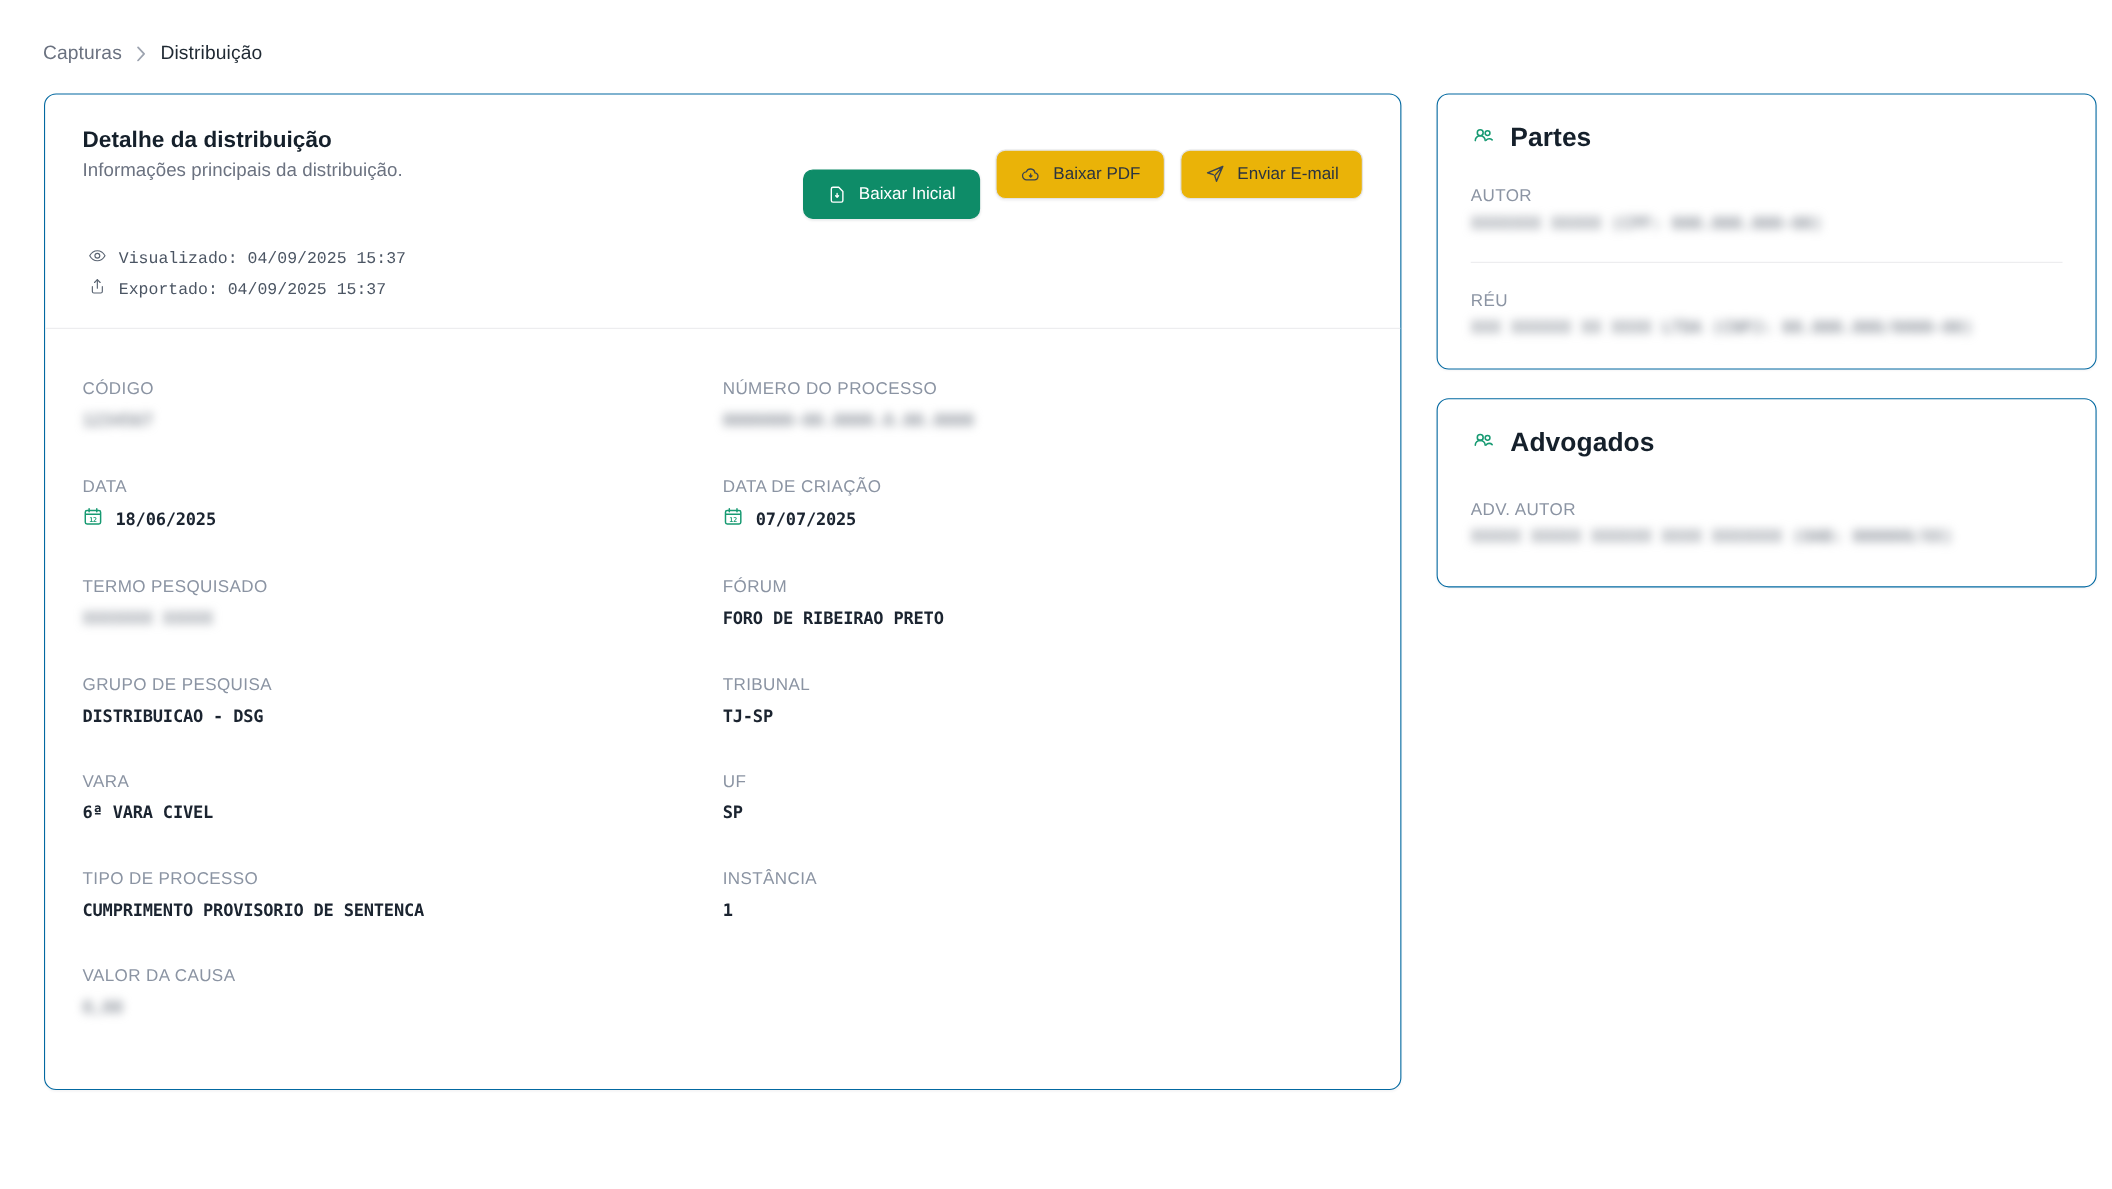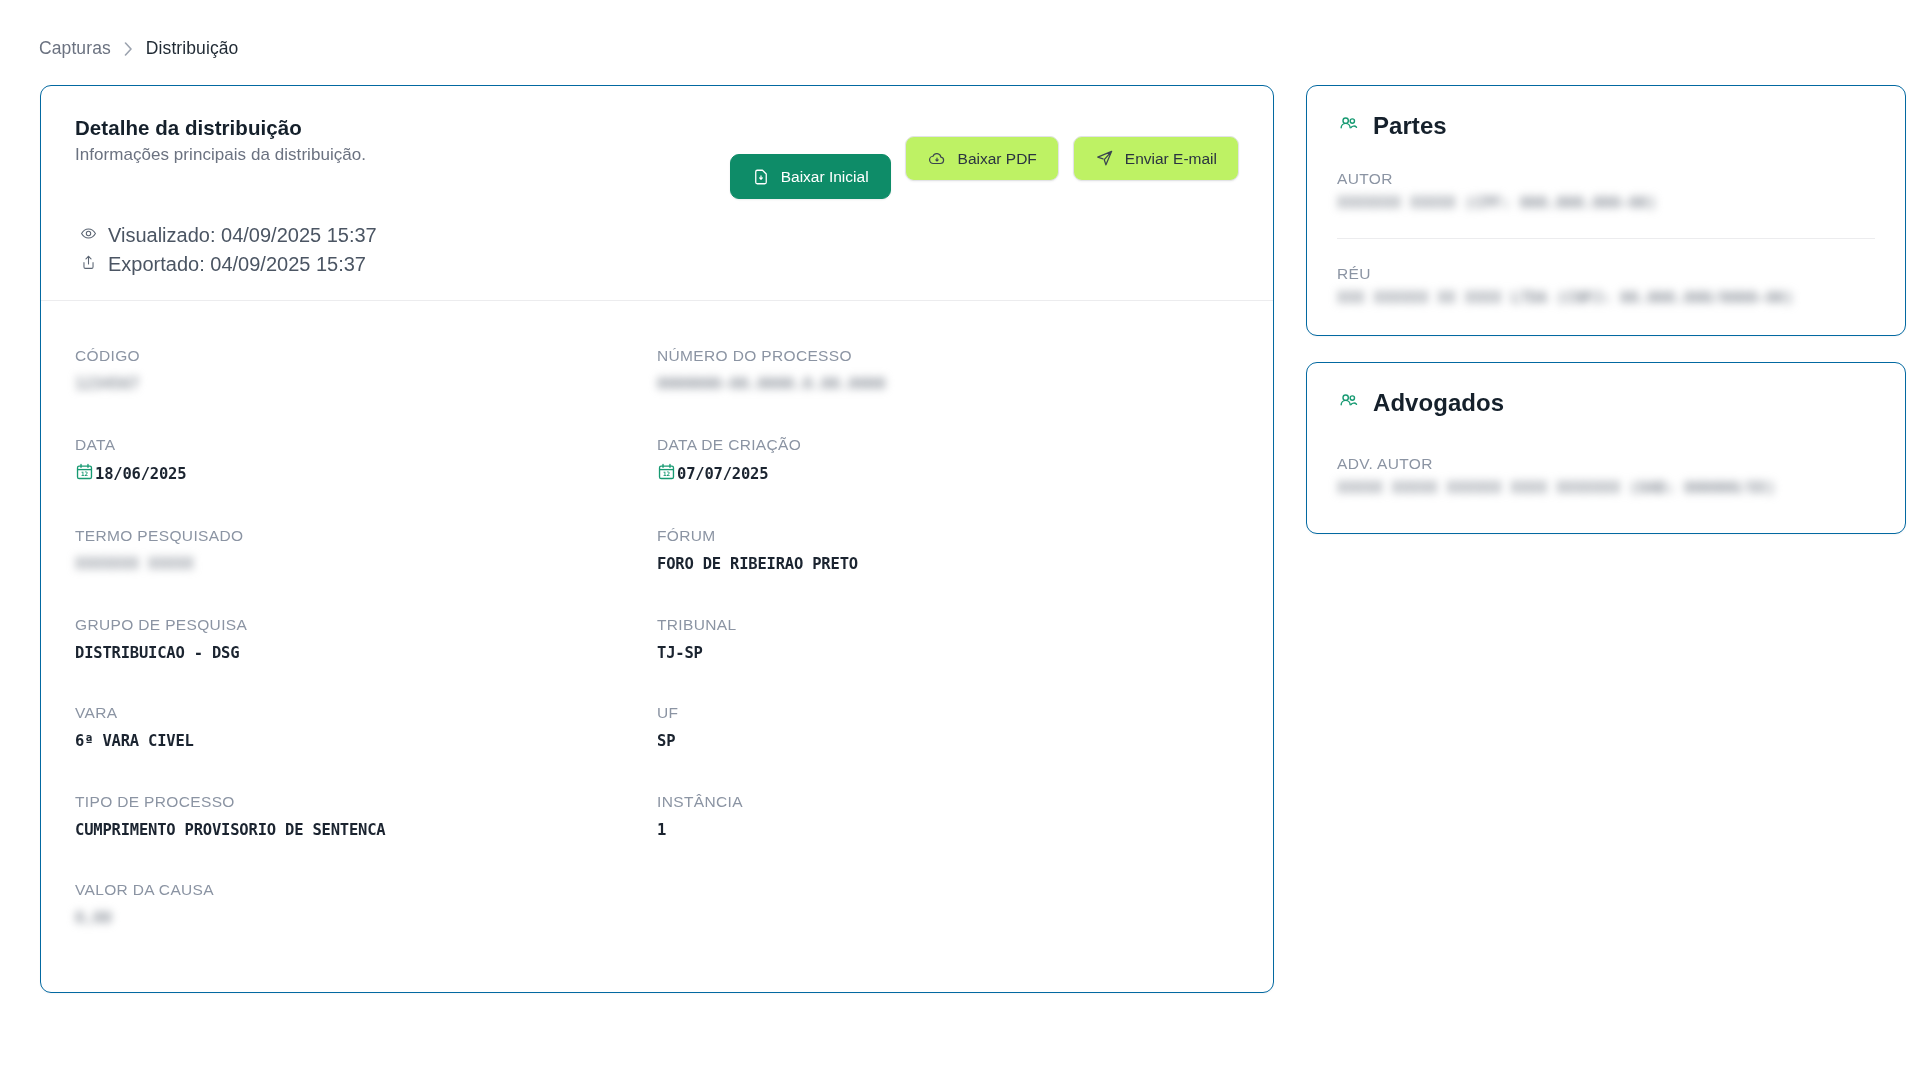--- a/index.html
+++ b/index.html
@@ -119,42 +119,43 @@
     font-family: "Liberation Sans", sans-serif;
   }
   .btn-primary {
     background: #0e8c68;
     color: #ffffff;
     border-color: #0e8c68;
     box-shadow: 0 1px 2px rgba(16,24,40,.08);
     margin-top: 36px;
   }
   .btn-secondary {
-    background: #bef264;
+    background: #eab308;
     color: #2b3440;
     border-color: #e2e3e6;
     box-shadow: 0 1px 2px rgba(16,24,40,.05);
     text-align: right;
   }
   .btn .ico { display: flex; align-items: center; }
 
   
   .meta {
     margin-top: 25px;
     display: flex;
     flex-direction: column;
     gap: 6px;
   }
   .meta-row {
     display: flex;
     align-items: center;
     gap: 11px;
-    font-size: 20px;
+    font-size: 15px;
     color: #4b5563;
     padding-left: 5px;
+    font-family: Liberation Mono, monospace;
   }
 
   .divider {
     height: 1px;
     background: #ececee;
     width: 100%;
   }
 
   
   .fields {
@@ -176,21 +177,21 @@
   .field-value {
     margin-top: 6px;
     font-size: 15.5px;
     font-family: "DejaVu Sans Mono", monospace;
     font-weight: bold;
     color: #1b2430;
     letter-spacing: -.2px;
     line-height: 1.5;
     display: flex;
     align-items: center;
-    gap: 1px;
+    gap: 11px;
   }
   .field-value.redacted {
     filter: blur(4.2px);
     color: #8e949d;
     font-weight: bold;
     user-select: none;
   }
 
   
   .side-card-header {

